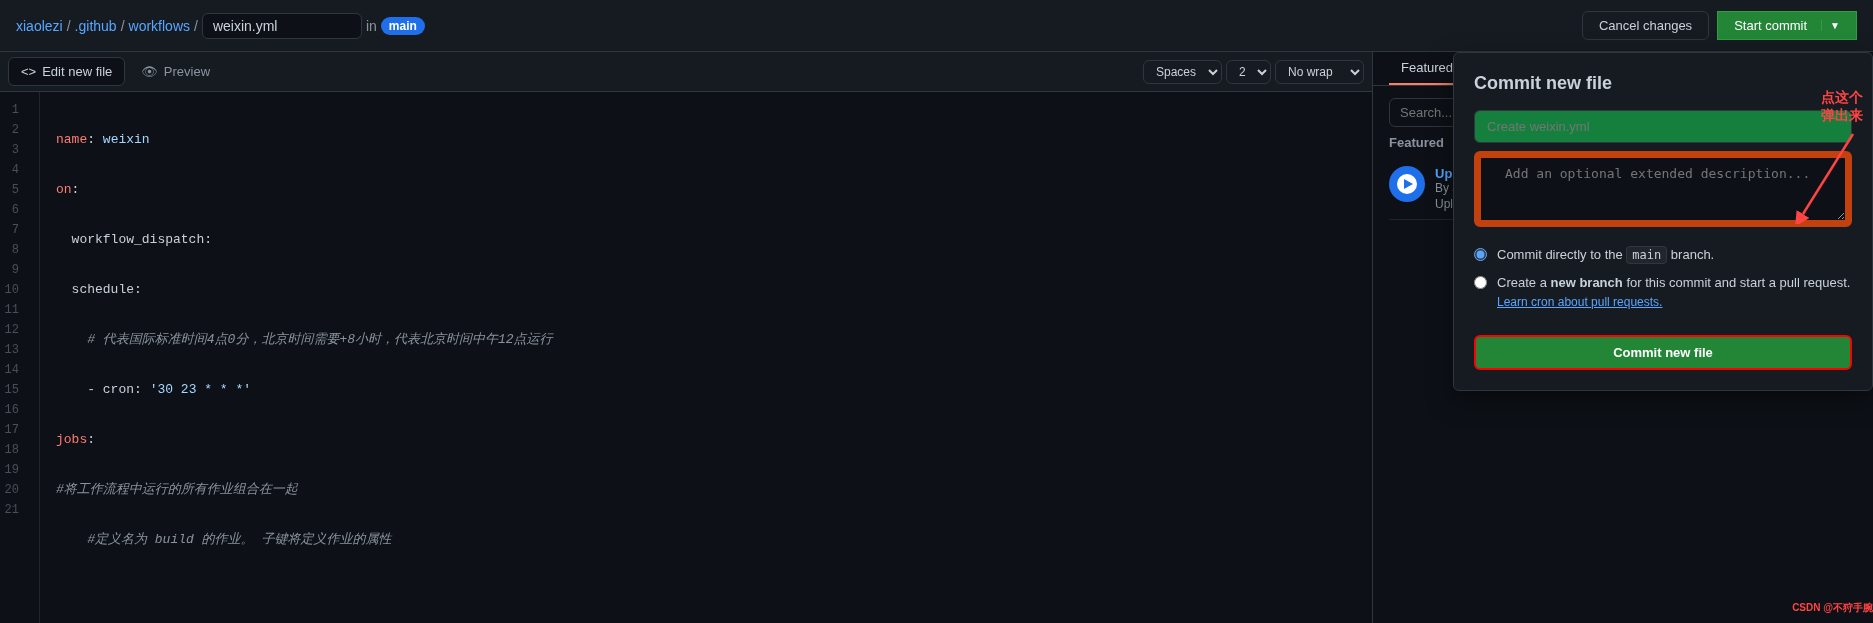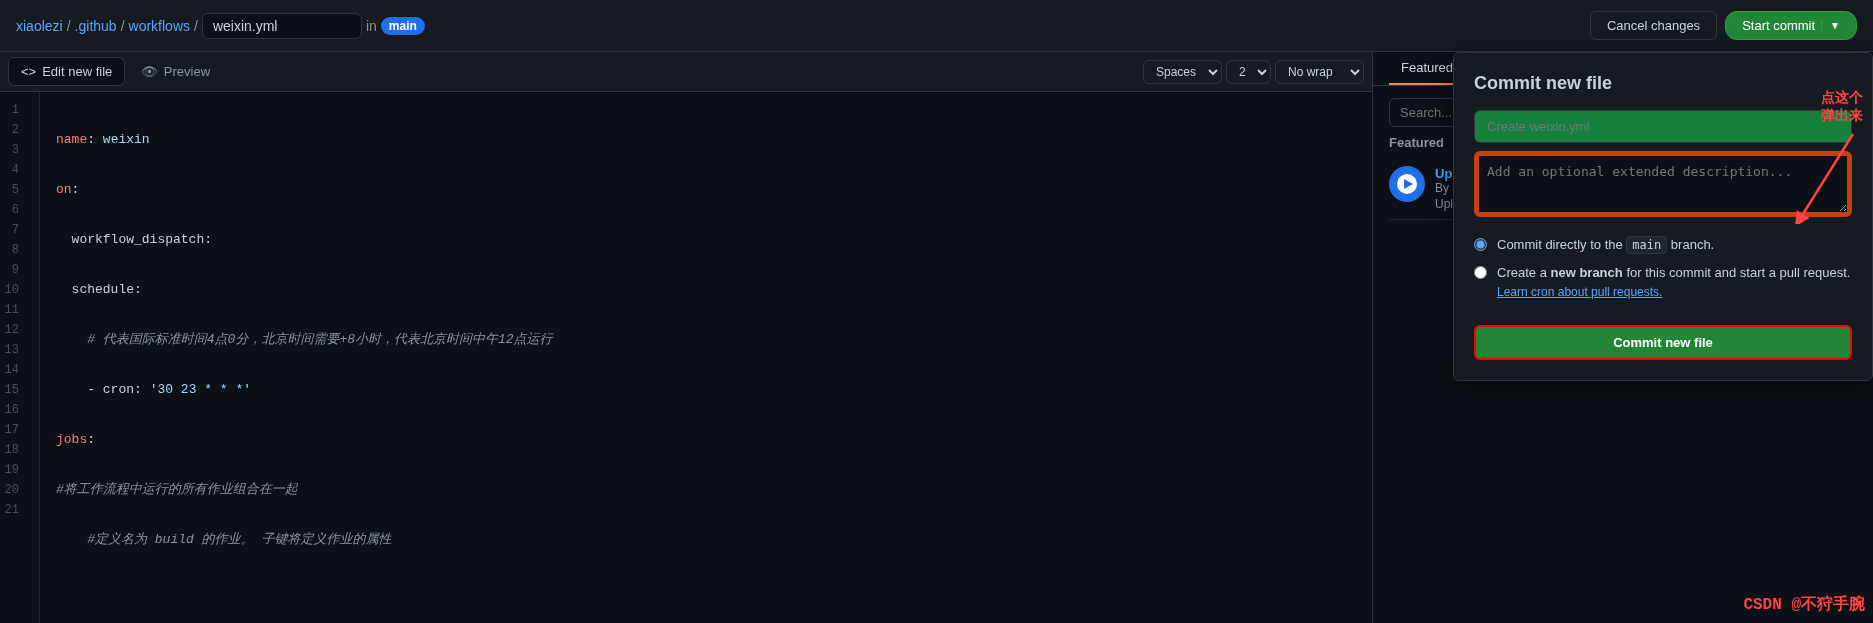--- a/index.html
+++ b/index.html
@@ -70,26 +70,26 @@
       padding: 6px 16px;
       border-radius: 6px;
       cursor: pointer;
       font-size: 13px;
     }
     .btn-commit {
       background: #238636;
       border: 1px solid #2ea043;
       color: #fff;
       padding: 6px 16px;
-      border-radius: 12px;
-      cursor: pointer;
-      font-size: 13px;
-      display: flex;
-      align-items: center;
-      gap: 6px;
+      border-radius: 0;
+      cursor: pointer;
+      font-size: 13px;
+      display: flex;
+      align-items: center;
+      gap: 14px;
     }
     .btn-commit-caret {
       border-left: 1px solid #2ea043;
       padding-left: 8px;
       font-size: 10px;
     }
 
     
     .main-layout {
       display: flex;
@@ -222,26 +222,26 @@
       border: 1px solid #30363d;
       color: #c9d1d9;
       padding: 8px 12px;
       border-radius: 6px;
       font-size: 13px;
       margin-bottom: 8px;
     }
     .commit-textarea {
       width: 100%;
       background: #0d1117;
-      border: 5px solid #c2410c;
-      color: #c9d1d9;
-      padding: 8px 8px;
-      border-radius: 6px;
-      font-size: 13px;
-      height: 66px;
+      border: 7px solid #c2410c;
+      color: #c9d1d9;
+      padding: 8px 24px;
+      border-radius: 6px;
+      font-size: 13px;
+      height: 76px;
       resize: vertical;
       margin-bottom: 16px;
     }
     .commit-options {
       display: flex;
       flex-direction: column;
       gap: 10px;
       margin-bottom: 24px;
     }
     .commit-option {
@@ -397,26 +397,25 @@
     .action-stars {
       font-size: 12px;
       color: #8b949e;
     }
     .star-icon { color: #e3b341; }
 
     
     .csdn-watermark {
       position: absolute;
       bottom: 8px;
-      right: 8px;
+      right: 0;
       color: #ff4444;
-      font-size: 16px;
+      font-size: 10px;
       font-weight: bold;
       z-index: 5;
-      font-family: Liberation Mono, monospace;
     }
   </style>
 </head>
 <body>
 
 <div class="top-bar">
   <div class="breadcrumb">
     <a class="breadcrumb-link">xiaolezi</a>
     <span class="breadcrumb-sep">/</span>
     <a class="breadcrumb-link">.github</a>

